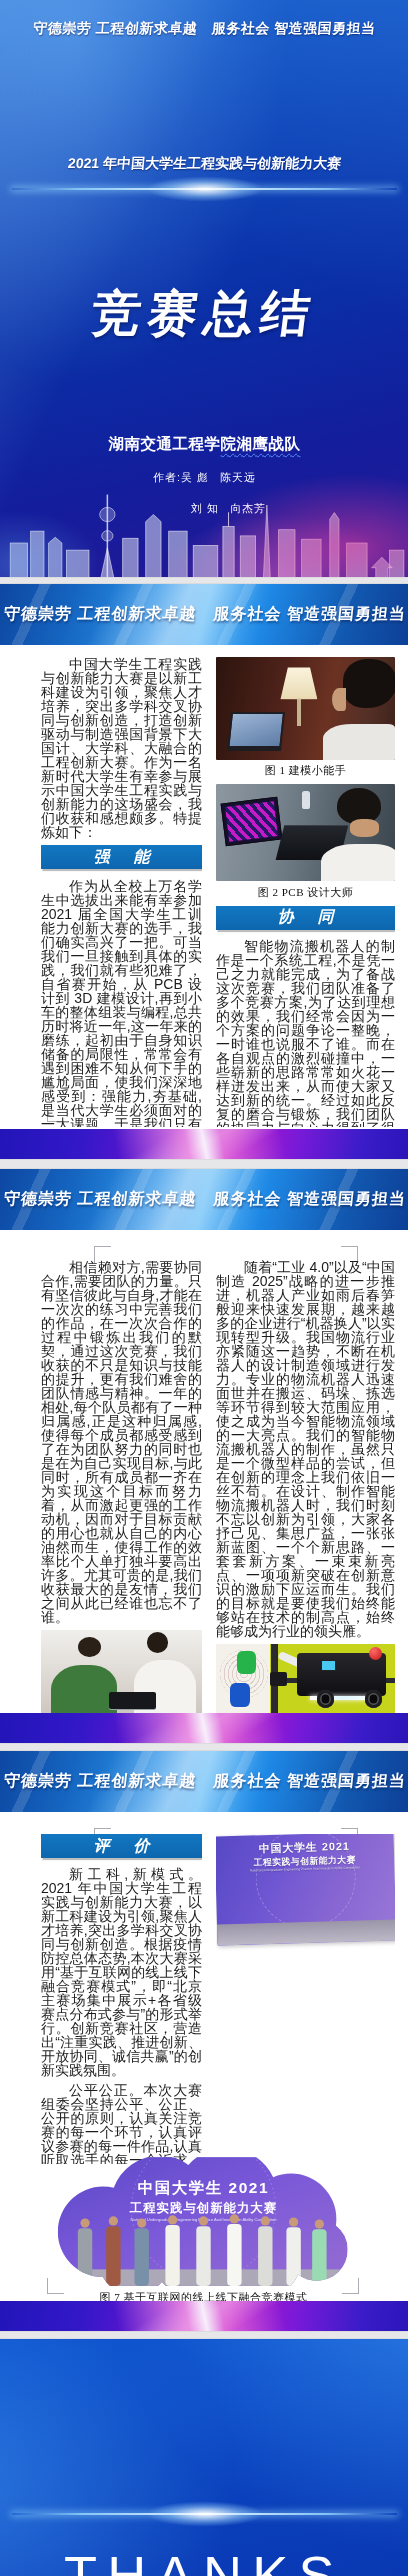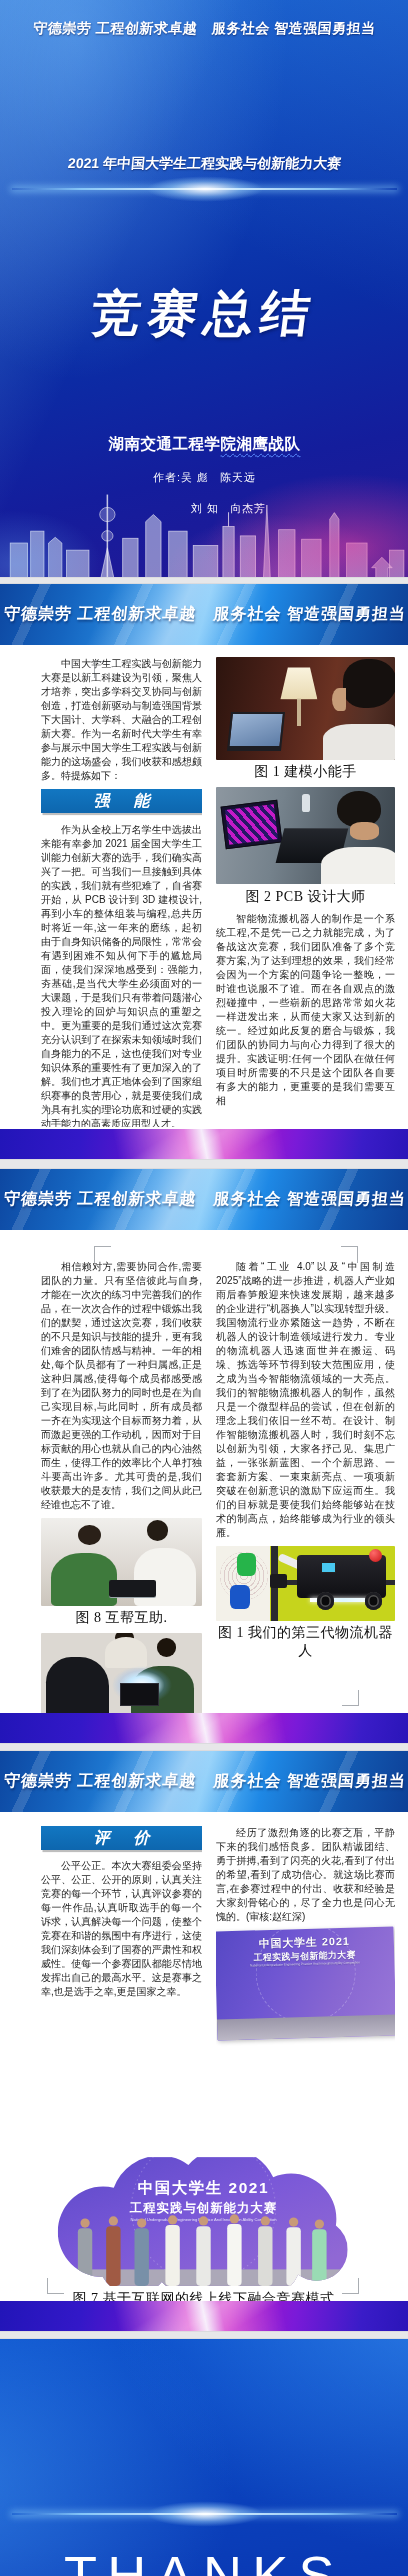--- a/index.html
+++ b/index.html
@@ -37,27 +37,27 @@
   .p2{height:575px;margin-bottom:10.3px;} .p3{height:574px;margin-bottom:7.7px;} .p4{height:580px;margin-bottom:7.7px;}
   .banner{position:absolute;top:0;left:0;width:100%;height:61px;display:flex;align-items:center;justify-content:center;overflow:hidden;
     background:linear-gradient(105deg,#0d47a1 0%,#1565c0 18%,#2b92e8 38%,#6cc0f8 50%,#1e88e5 64%,#1258b0 84%,#0d3f96 100%);}
   .banner::before{content:'';position:absolute;inset:0;
     background:linear-gradient(115deg,transparent 26%,rgba(255,255,255,.45) 44%,transparent 60%),
       repeating-linear-gradient(115deg,rgba(255,255,255,0) 0 36px,rgba(255,255,255,.14) 36px 46px,rgba(255,255,255,0) 46px 93px);}
   .banner .slogan-text{position:relative;color:#fff;font-weight:bold;font-size:16px;letter-spacing:1px;white-space:nowrap;transform:skewX(-6deg);text-shadow:1px 1.5px 2.1px rgba(0,20,70,.45);}
   .col{position:absolute;overflow:hidden;}
   .col-l{left:41px;width:161px;}
   .col-r{left:216px;width:179px;}
-  .p2 .col{top:73px;height:470px;} .p3 .col{top:91px;height:467px;} .p4 .col{top:75px;height:330px;}
-  .body-text{margin:0 0 5.2px 0;font-size:10px;line-height:14px;text-align:justify;color:#1c1c1c;text-indent:2em;}
+  .p2 .col{top:73px;height:470px;} .p3 .col{top:91px;height:467px;} .p4 .col{top:83px;height:330px;}
+  .body-text{margin:0 0 5.2px 0;font-size:14px;line-height:14px;text-align:justify;color:#1c1c1c;text-indent:2em;}
   .sec-header{height:24px;margin:6.2px 0 9.3px;display:flex;align-items:center;justify-content:center;
     background:linear-gradient(180deg,#1277c2,#0d66ae);box-shadow:1.5px 2.1px 0 rgba(70,70,70,.35);
     color:#fff;font-size:16px;font-weight:bold;letter-spacing:4.1px;text-indent:4.1px;font-family:"DejaVu Serif","Liberation Serif",serif;font-style:italic;}
   .sec-header.first{margin-top:0;}
-  .caption{margin:3.1px 0 6.2px;text-align:center;font-size:14px;letter-spacing:0.5px;color:#101010;font-family:"Liberation Serif","DejaVu Serif",serif;}
+  .caption{margin:3.1px 0 6.2px;text-align:center;font-size:11px;letter-spacing:0.5px;color:#101010;font-family:"Liberation Serif","DejaVu Serif",serif;}
   .photo{position:relative;width:100%;overflow:hidden;border-radius:1px;}
   .photo i,.photo b{position:absolute;display:block;}
   
   .ph1{height:103px;background:linear-gradient(100deg,#2c140e 0%,#50231a 38%,#6b3222 62%,#543026 82%,#3c2018 100%);}
   .ph1 .lamp{left:36%;top:10%;width:37px;height:32px;background:linear-gradient(#faf3de,#e9dab2);clip-path:polygon(20% 0,80% 0,100% 100%,0 100%);box-shadow:0 0 18.5px 6.2px rgba(255,236,190,.55);}
   .ph1 .stem{left:calc(36% + 17px);top:40%;width:3.1px;height:28px;background:#d9cba6;opacity:.85;}
   .ph1 .laptop{left:7%;bottom:9%;width:50px;height:32px;background:linear-gradient(160deg,#9db6d6,#5d7ca6);border:2.1px solid #1d1d22;border-bottom-width:5.2px;transform:skewX(-6deg);}
   .ph1 .hair{right:-2.1px;top:2%;width:54px;height:49px;background:#15100e;border-radius:48% 52% 58% 42%;}
   .ph1 .face{right:49px;top:30%;width:14.4px;height:23px;background:#c69c78;border-radius:50% 0 20% 50%;}
   .ph1 .shirt{right:0;bottom:0;width:72px;height:36px;background:#e9e7e3;border-radius:40% 10% 0 0;}
@@ -215,20 +215,21 @@
         <i class="lap1">
             <b class="pcb"></b>
           </i>
         <i class="lap2"></i>
         <i class="bottle"></i>
         <i class="hair"></i>
         <i class="face"></i>
         <i class="shirt"></i>
       </div>
       <div class="caption">图 2 PCB 设计大师</div>
+      <div class="sec-header">协　同</div>
       <p class="body-text">智能物流搬机器人的制作是一个系统工程,不是凭一己之力就能完成，为了备战这次竞赛，我们团队准备了多个竞赛方案,为了达到理想的效果，我们经常会因为一个方案的问题争论一整晚，一时谁也说服不了谁。而在各自观点的激烈碰撞中，一些崭新的思路常常如火花一样迸发出来，从而使大家又达到新的统一。经过如此反复的磨合与锻炼，我们团队的协同力与向心力得到了很大的提升。实践证明:任何一个团队在做任何项目时所需要的不只是这个团队各自要有多大的能力，更重要的是我们需要互相</p>
     </div>
     <div class="footer-band">
         <i></i>
       </div>
   </div>
 
   <div class="page doc p3">
     <div class="banner">
         <span class="slogan-text">守德崇劳 工程创新求卓越　服务社会 智造强国勇担当</span>
@@ -284,24 +285,24 @@
   <div class="page doc p4">
     <div class="banner">
         <span class="slogan-text">守德崇劳 工程创新求卓越　服务社会 智造强国勇担当</span>
       </div>
     <span class="mk tl"></span>
     <span class="mk tr"></span>
     <span class="mk bl"></span>
     <span class="mk br"></span>
     <div class="col col-l">
       <div class="sec-header first">评　价</div>
+      <p class="body-text">新工科,新模式。2021 年中国大学生工程实践与创新能力大赛，以新工科建设为引领,聚焦人才培养,突出多学科交叉协同与创新创造。根据疫情防控总体态势,本次大赛采用“基于互联网的线上线下融合竞赛模式”，即“北京主赛场集中展示+各省级赛点分布式参与”的形式举行。创新竞赛社区，营造出“注重实践、推进创新、开放协同、诚信共赢”的创新实践氛围。</p>
       <p class="body-text">公平公正。本次大赛组委会坚持公平、公正、公开的原则，认真关注竞赛的每一个环节，认真评议参赛的每一件作品,认真听取选手的每一个诉求，认真解决每一个问题，使整个竞赛在和谐的氛围中有序进行，这使我们深刻体会到了国赛的严肃性和权威性。使每一个参赛团队都能尽情地发挥出自己的最高水平。这是赛事之幸,也是选手之幸,更是国家之幸。</p>
     </div>
     <div class="col col-r">
-      <p class="body-text">经历了激烈角逐的比赛之后，平静下来的我们感悟良多。团队精诚团结、勇于拼搏,看到了闪亮的火花,看到了付出的希望,看到了成功信心。就这场比赛而言,在参赛过程中的付出、收获和经验是大家刻骨铭心的，尽了全力也是问心无愧的。(审核:赵红深)</p>
       <div class="photo ph6">
         <i class="globe"></i>
         <span class="bt t1">中国大学生 2021</span>
         <span class="bt t2">工程实践与创新能力大赛</span>
         <span class="bt t3">National Undergraduate Engineering Practice And Innovation Ability Competition</span>
         <i class="floor"></i>
         <span class="crowd">
           <span class="person6" style="--c:#2e4a6e;--h:40px"><span class="hd"></span><span class="bd"></span></span>
           <span class="person6" style="--c:#c8b49a;--h:37px"><span class="hd"></span><span class="bd"></span></span>
           <span class="person6" style="--c:#f2f1ec;--h:35px"><span class="hd"></span><span class="bd"></span></span>

